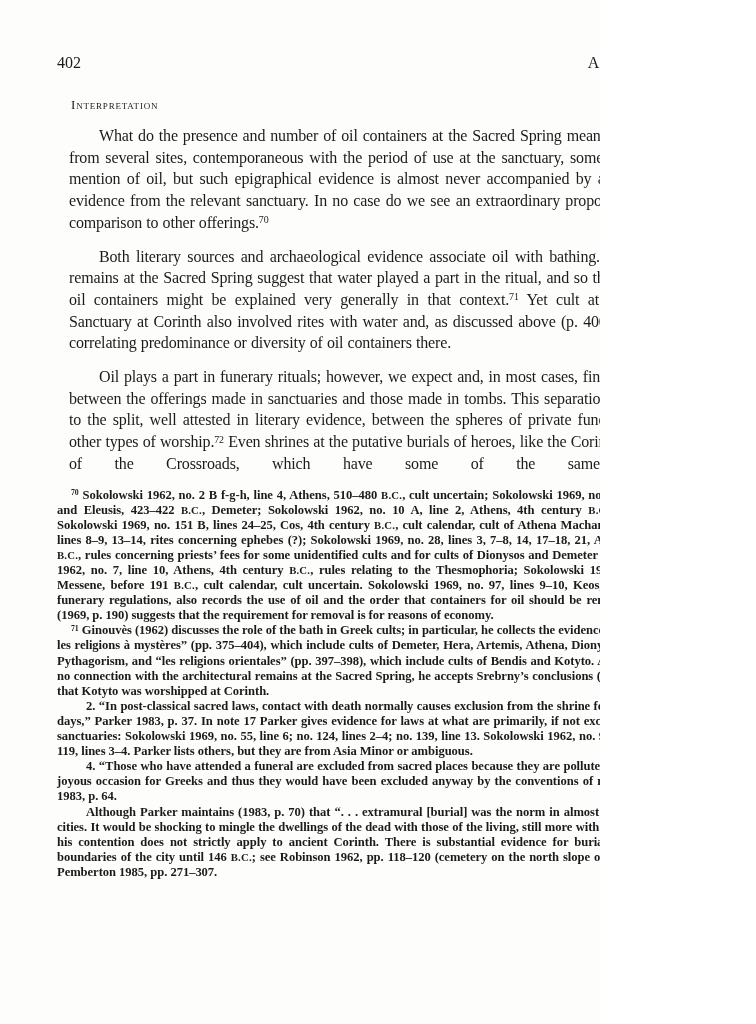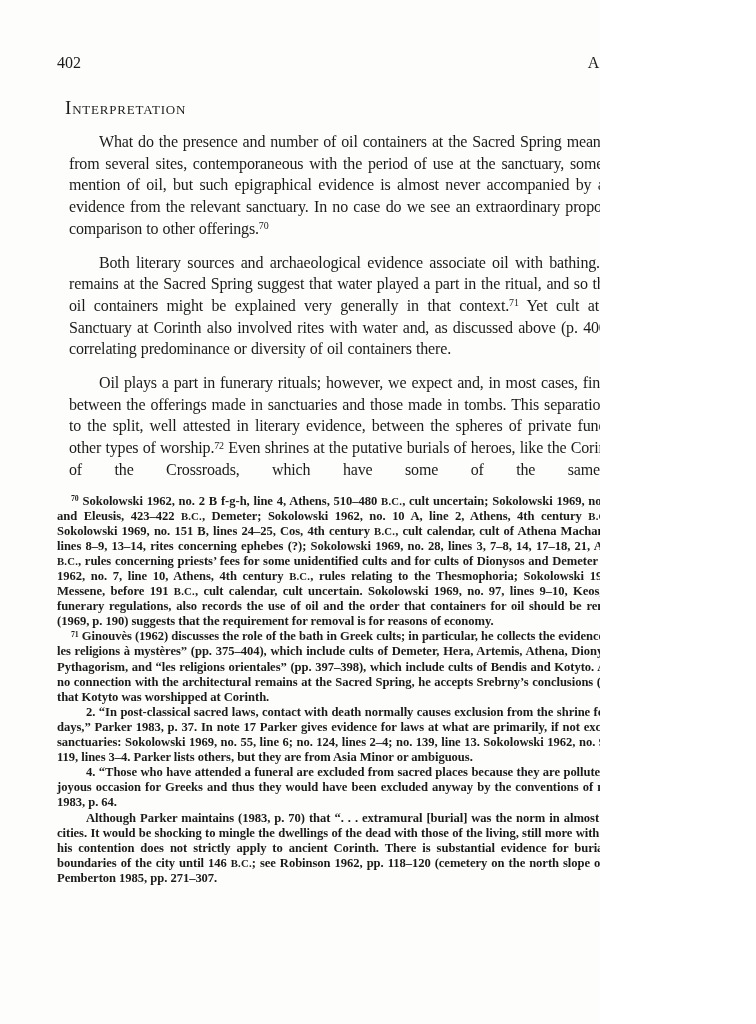--- a/index.html
+++ b/index.html
@@ -33,22 +33,22 @@
     left: 0;
     top: 0;
   }
   .running-head {
     display: block;
     text-align: right;
     letter-spacing: 0.8px;
     margin-top: 24px;
   }
   .section-heading {
-    margin: 23px 0 2px 8px;
-    font-size: 19px;
+    margin: 23px 0 2px 14px;
+    font-size: 13px;
     font-weight: normal;
     font-variant: small-caps;
     letter-spacing: 0.8px;
   }
   .body-text p {
     margin: 12px;
     font-size: 16px;
     line-height: 21.7px;
     text-align: justify;
     text-indent: 30px;

